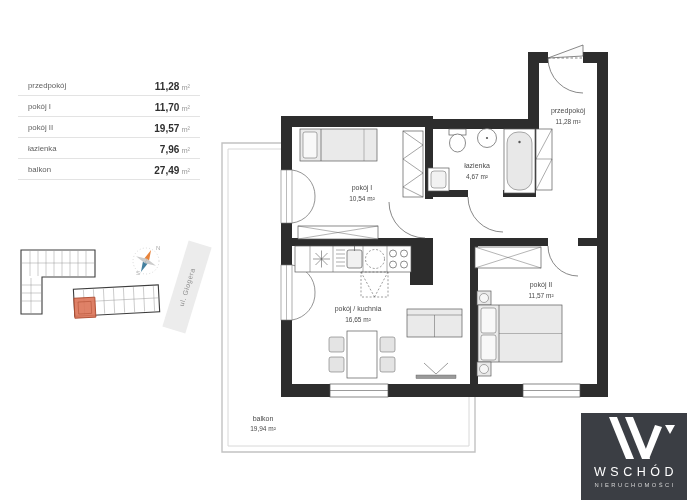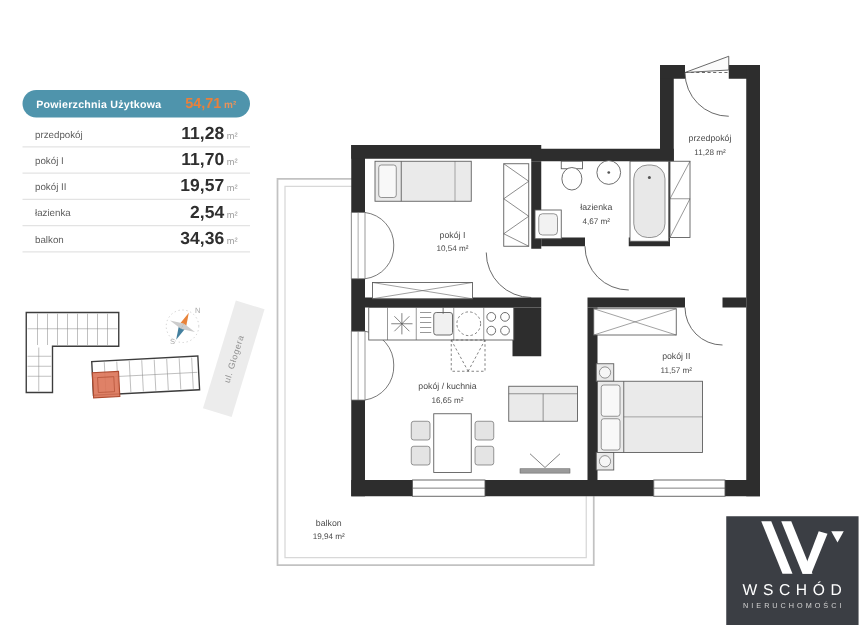--- a/index.html
+++ b/index.html
@@ -17,21 +17,21 @@
   }
   .thead .hl{font-size:8.5px;font-weight:bold;color:#ffffff;letter-spacing:.2px;}
   .thead .hv{font-size:11.5px;font-weight:bold;color:#e8803c;}
   .thead .hv .unit{font-size:8px;font-weight:bold;color:#e8935c;}
   .rows{margin-top:3px;}
   .row{
     height:21px;display:flex;align-items:center;justify-content:space-between;
     border-bottom:1px solid #e3e3e3;padding:0 10px 0 10px;box-sizing:border-box;
   }
   .row .rl{font-size:7.8px;color:#5f5f5f;}
-  .row .rv b{font-size:14px;color:#2f2f2f;}
+  .row .rv b{font-size:10px;color:#2f2f2f;}
   .row .rv .unit{font-size:7.4px;color:#9b9b9b;font-weight:normal;}
   
   #plan{position:absolute;left:0;top:0;}
   
   .logo{
     position:absolute;left:581px;top:393px;width:106px;height:107px;
     background:#3b3e44;display:flex;flex-direction:column;align-items:center;
     justify-content:flex-start;
     margin-top:20px;
   }
@@ -40,44 +40,40 @@
     margin-top:2px;margin-left:4px;
   }
   .logo .subtitle{
     color:#d5d5d5;font-size:5.8px;letter-spacing:2.4px;margin-top:3px;margin-left:2px;
   }
 </style>
 </head>
 <body>
 
 <div class="area-panel">
-  <div class="thead">
-    <span class="hl">Powierzchnia Użytkowa</span>
-    <span class="hv"><b>54,71</b><span class="unit"> m²</span></span>
-  </div>
   <div class="rows">
     <div class="row">
         <span class="rl">przedpokój</span>
         <span class="rv"><b>11,28</b><span class="unit"> m²</span></span>
       </div>
     <div class="row">
         <span class="rl">pokój I</span>
         <span class="rv"><b>11,70</b><span class="unit"> m²</span></span>
       </div>
     <div class="row">
         <span class="rl">pokój II</span>
         <span class="rv"><b>19,57</b><span class="unit"> m²</span></span>
       </div>
     <div class="row">
         <span class="rl">łazienka</span>
-        <span class="rv"><b>2,54</b><span class="unit"> m²</span></span>
+        <span class="rv"><b>7,96</b><span class="unit"> m²</span></span>
       </div>
     <div class="row">
         <span class="rl">balkon</span>
-        <span class="rv"><b>34,36</b><span class="unit"> m²</span></span>
+        <span class="rv"><b>27,49</b><span class="unit"> m²</span></span>
       </div>
   </div>
 </div>
 
 <svg id="plan" width="687" height="500" viewBox="0 0 687 500">
 
   <g stroke-linejoin="miter">
 
     <g>
       <path d="M21,250 L95,250 L95,277 L42,277 L42,314 L21,314 Z" fill="#ffffff" stroke="#3d3d3d" stroke-width="1.1"></path>

